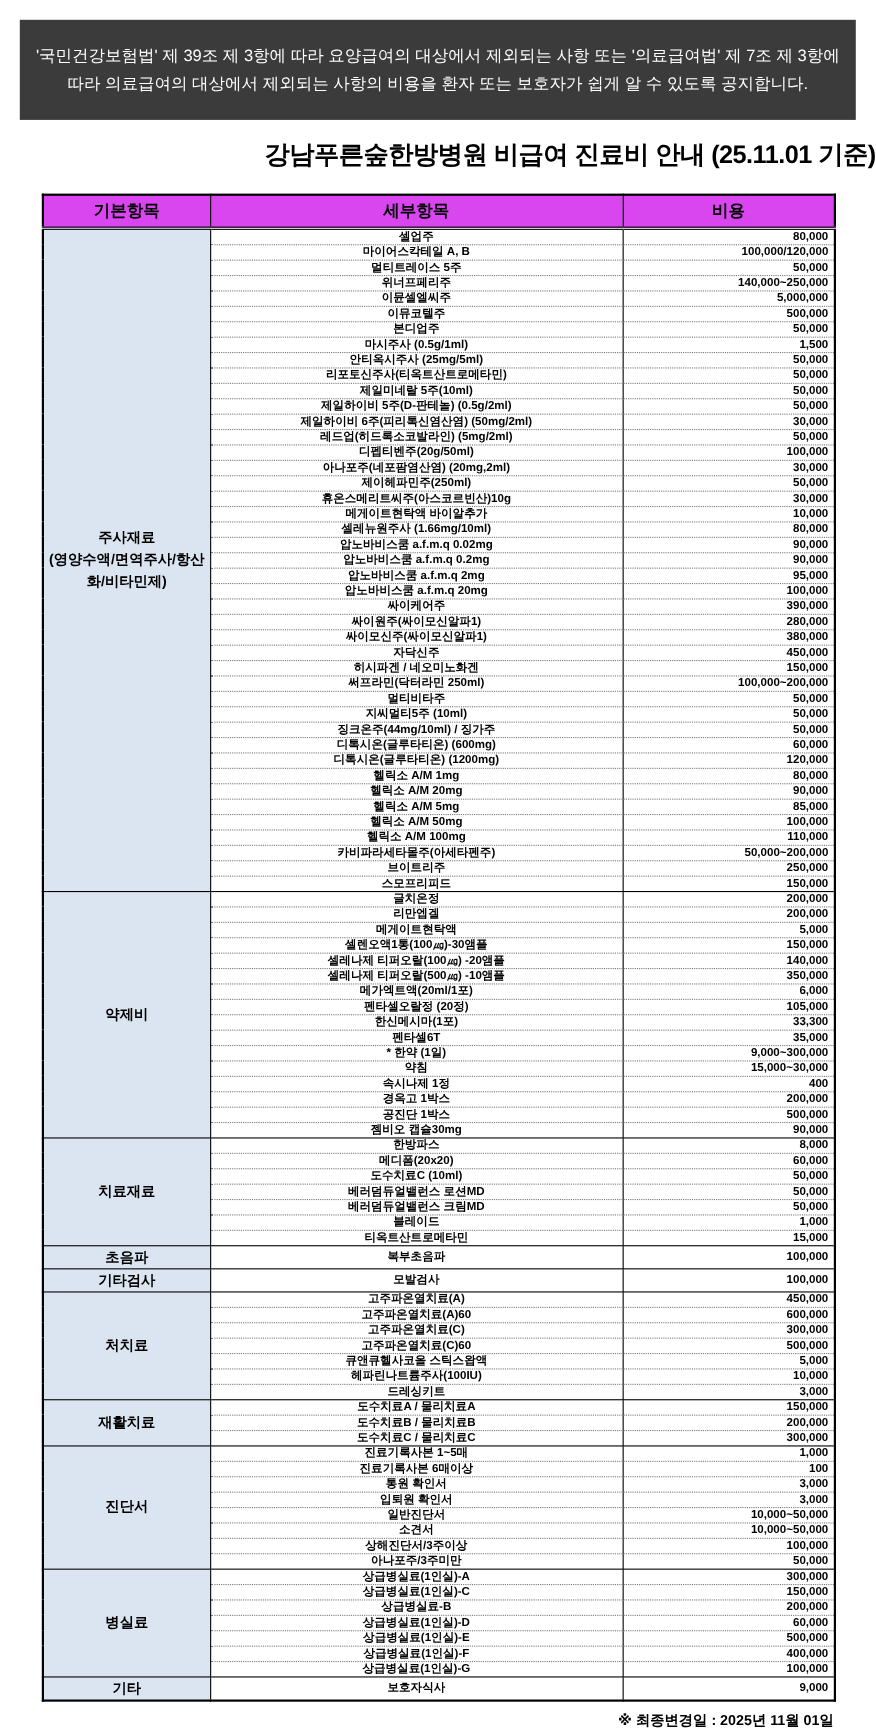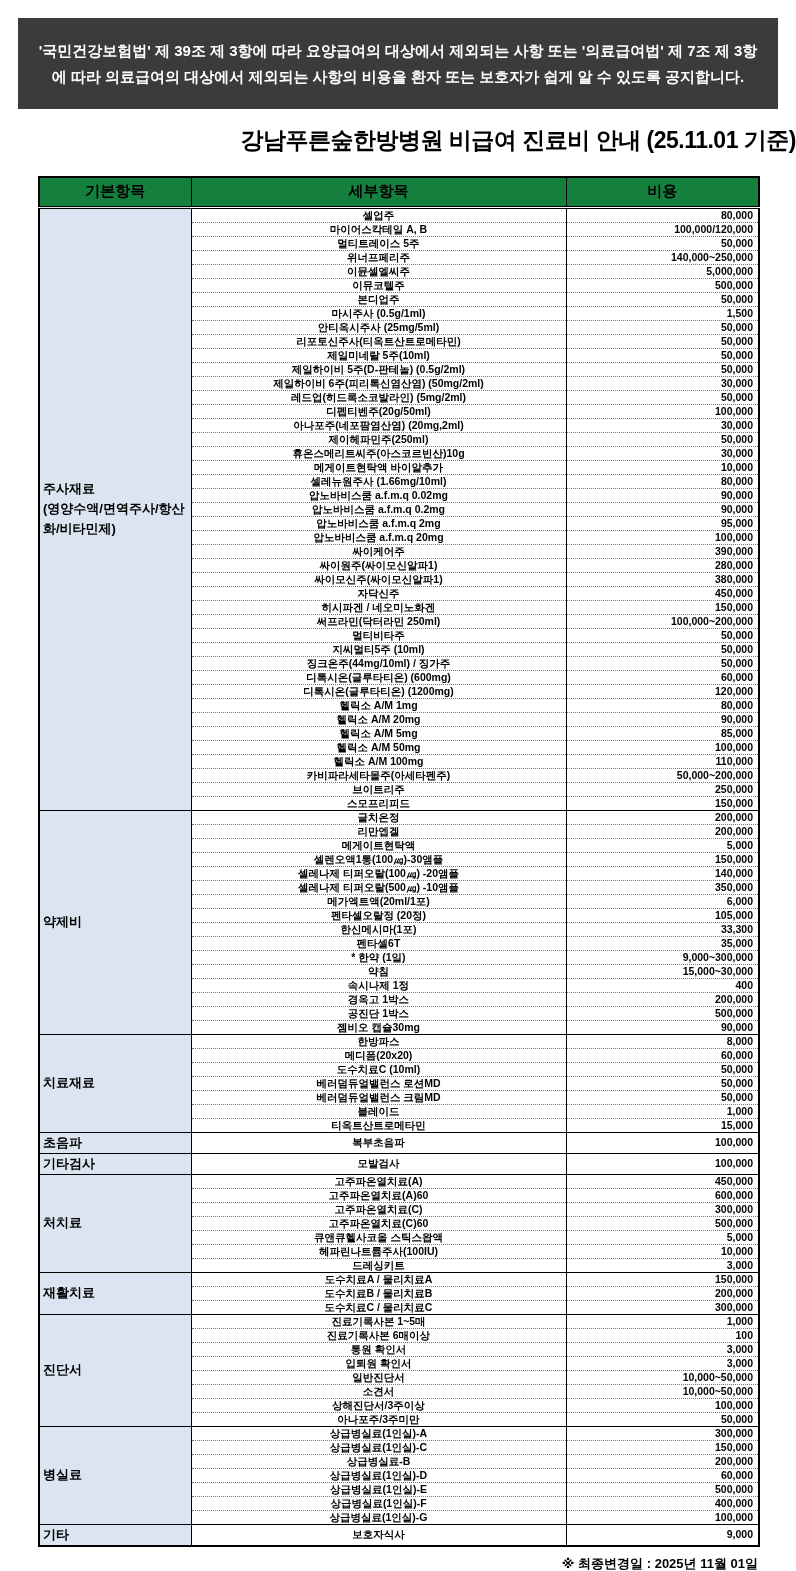--- a/index.html
+++ b/index.html
@@ -13,21 +13,21 @@
   body{
     width:796px;
     background:#ffffff;
     font-family:"Liberation Sans","DejaVu Sans",sans-serif;
     color:#000;
   }
   .banner{
     margin:18px 18px 10px 18px;
     background:var(--banner-bg,#3b3b3b);
     color:#ffffff;
-    font-weight:bold;
+    font-weight:normal;
     font-size:15px;
     line-height:1.7;
     text-align:center;
     padding:20px 14px;
   }
   .page-title{
     text-align:right;
     font-size:23px;
     font-weight:bold;
     margin:16px 0 20px 12px;
@@ -39,21 +39,21 @@
     width:720px;
     table-layout:fixed;
     border:2px solid var(--border-dark);
   }
   col.c1{width:152px;}
   col.c2{width:375px;}
   col.c3{width:193px;}
   th{
     border:1px solid var(--border-dark);
     border-bottom:3px double var(--border-dark);
-    background:#15803d;
+    background:#d946ef;
     font-size:15px;
     font-weight:bold;
     height:30px;
     padding:2px;
   }
   td{
     font-size:10.5px;
     height:14px;
     line-height:13px;
     padding:0 3px;
@@ -72,21 +72,21 @@
     font-weight:bold;
     padding-right:5px;
     border-bottom:1px dotted var(--dotted);
   }
   tr.sec-end td.item, tr.sec-end td.price{
     border-bottom:1px solid var(--border-dark);
     margin-left:48px;
   }
   td.cat{
     background:var(--category-bg,#dbe5f1);
-    text-align:left;
+    text-align:center;
     vertical-align:middle;
     font-weight:bold;
     font-size:13px;
     line-height:1.55;
     border:1px solid var(--border-dark);
     white-space:pre-line;
     overflow:visible;
   }
   .footer-note{
     width:720px;

